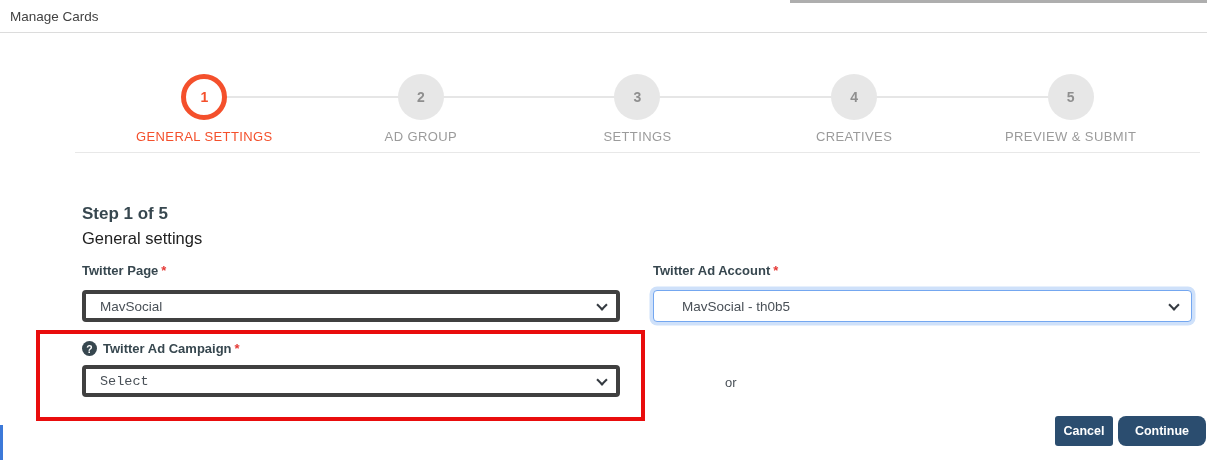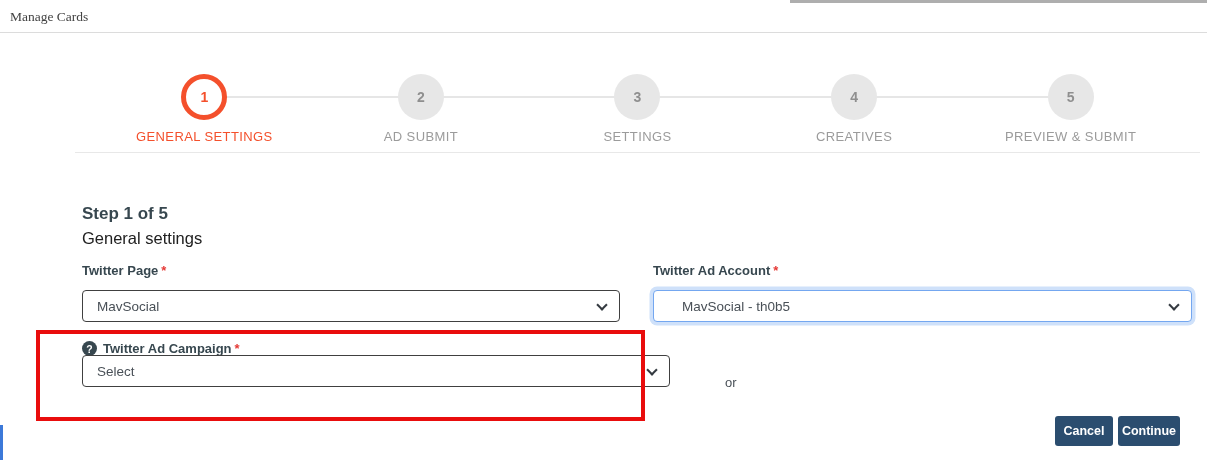--- a/index.html
+++ b/index.html
@@ -2,21 +2,21 @@
 <html><head>
 <meta charset="utf-8">
 <style>
   * { margin:0; padding:0; box-sizing:border-box; }
   html,body { background:#f0f0f0; }
   .page {
     position:relative; width:1207px; height:460px; background:#ffffff;
     font-family:"Liberation Sans","DejaVu Sans",sans-serif; overflow:hidden;
   }
   
-  .topbar { position:absolute; left:0; top:0; width:100%; height:33px; background:#fff; border-bottom:1px solid #dcdcdc;font-family:Liberation Serif, serif; }
+  .topbar { position:absolute; left:0; top:0; width:100%; height:33px; background:#fff; border-bottom:1px solid #dcdcdc; }
   .topbar-title { position:absolute; left:10px; top:9px; font-size:13.5px; color:#424242; }
   .top-right-line { position:absolute; right:0; top:0; width:417px; height:3px; background:#aeaeae; }
 
   
   .stepper { position:absolute; left:96px; top:74px; width:1083px; height:70px; display:flex; }
   .step-line { position:absolute; left:108px; top:22px; width:867px; height:2px; background:#e6e6e6; }
   .step { position:relative; width:216.6px; display:flex; flex-direction:column; align-items:center; }
   .step-circle {
     position:relative; width:46px; height:46px; border-radius:50%; background:#e7e7e7;
     display:flex; align-items:center; justify-content:center;
@@ -30,21 +30,21 @@
   
   .step-indicator { position:absolute; left:82px; top:204px; font-size:17px; font-weight:bold; color:#37474f; }
   .section-title { position:absolute; left:82px; top:229px; font-size:16.5px; color:#212121; }
 
   .field-label { position:absolute; font-size:13px; font-weight:bold; color:#37474f; }
   .req { color:#e53935; margin-left:3px; }
 
   .select-wrap { position:absolute; height:32px; }
   .select-wrap select {
     width:100%; height:100%; appearance:none; -webkit-appearance:none; -moz-appearance:none;
-    border:1px solid #404040; border-radius:4px; background:#fff;
+    border:4px solid #404040; border-radius:4px; background:#fff;
     padding:0 30px 0 14px; font-family:inherit; font-size:13.5px; color:#495057; outline:none;
   }
   .select-wrap.focused select { border:1px solid #74a7f0; box-shadow:0 0 0 3.5px #cfe1fa;padding-left:28px; }
   .chevron {
     position:absolute; right:14px; top:11px; width:8px; height:8px; pointer-events:none;
     border-right:2px solid #343a40; border-bottom:2px solid #343a40; transform:rotate(45deg);
   }
 
   .highlight-rect { position:absolute; left:36px; top:330px; width:609px; height:91px; border:4px solid #e90d0d; pointer-events:none; }
 
@@ -56,21 +56,21 @@
 
   .or-text { position:absolute; left:725px; top:375px; font-size:13px; color:#495057; }
 
   .btn {
     position:absolute; background:#2b4d6f; color:#fff; border:none; border-radius:3px;
     font-family:inherit; font-size:12.5px; font-weight:bold; cursor:pointer;
     display:flex; align-items:center; justify-content:center;
   }
   .btn-campaign { left:1104px; top:367px; width:89px; height:30px; }
   .btn-cancel   { left:1055px; top:416px; width:58px; height:30px; }
-  .btn-continue { left:1118px; top:416px; width:62px; height:30px; }
+  .btn-continue { left:1118px; top:416px; width:88px; height:30px;border-radius:8px; }
 
   .blue-bar { position:absolute; left:0; top:425px; width:3px; height:35px; background:#3c79d9; }
 </style>
 </head>
 <body>
 
 <div class="page">
 
   <div class="topbar">
     <div class="topbar-title">Manage Cards</div>
@@ -79,21 +79,21 @@
 
   <div class="stepper">
     <div class="step-line"></div>
 
     <div class="step active">
       <div class="step-circle">1</div>
       <div class="step-label">GENERAL SETTINGS</div>
     </div>
     <div class="step">
       <div class="step-circle">2</div>
-      <div class="step-label">AD SUBMIT</div>
+      <div class="step-label">AD GROUP</div>
     </div>
     <div class="step">
       <div class="step-circle">3</div>
       <div class="step-label">SETTINGS</div>
     </div>
     <div class="step">
       <div class="step-circle">4</div>
       <div class="step-label">CREATIVES</div>
     </div>
     <div class="step">
@@ -123,21 +123,21 @@
     <select>
       <option>MavSocial - th0b5</option>
     </select>
     <span class="chevron"></span>
   </div>
 
   <div class="help-icon">?</div>
   <div class="field-label" style="left:103px; top:341px;">
     <span>Twitter Ad Campaign</span><span class="req">*</span>
   </div>
-  <div class="select-wrap" style="left:82px; top:355px; width:588px;">
+  <div class="select-wrap" style="left:82px; top:365px; width:538px;font-family:Liberation Mono, monospace;">
     <select>
       <option>Select</option>
     </select>
     <span class="chevron"></span>
   </div>
   <div class="highlight-rect"></div>
 
   <div class="or-text">or</div>
 
   <button class="btn btn-cancel">Cancel</button>

